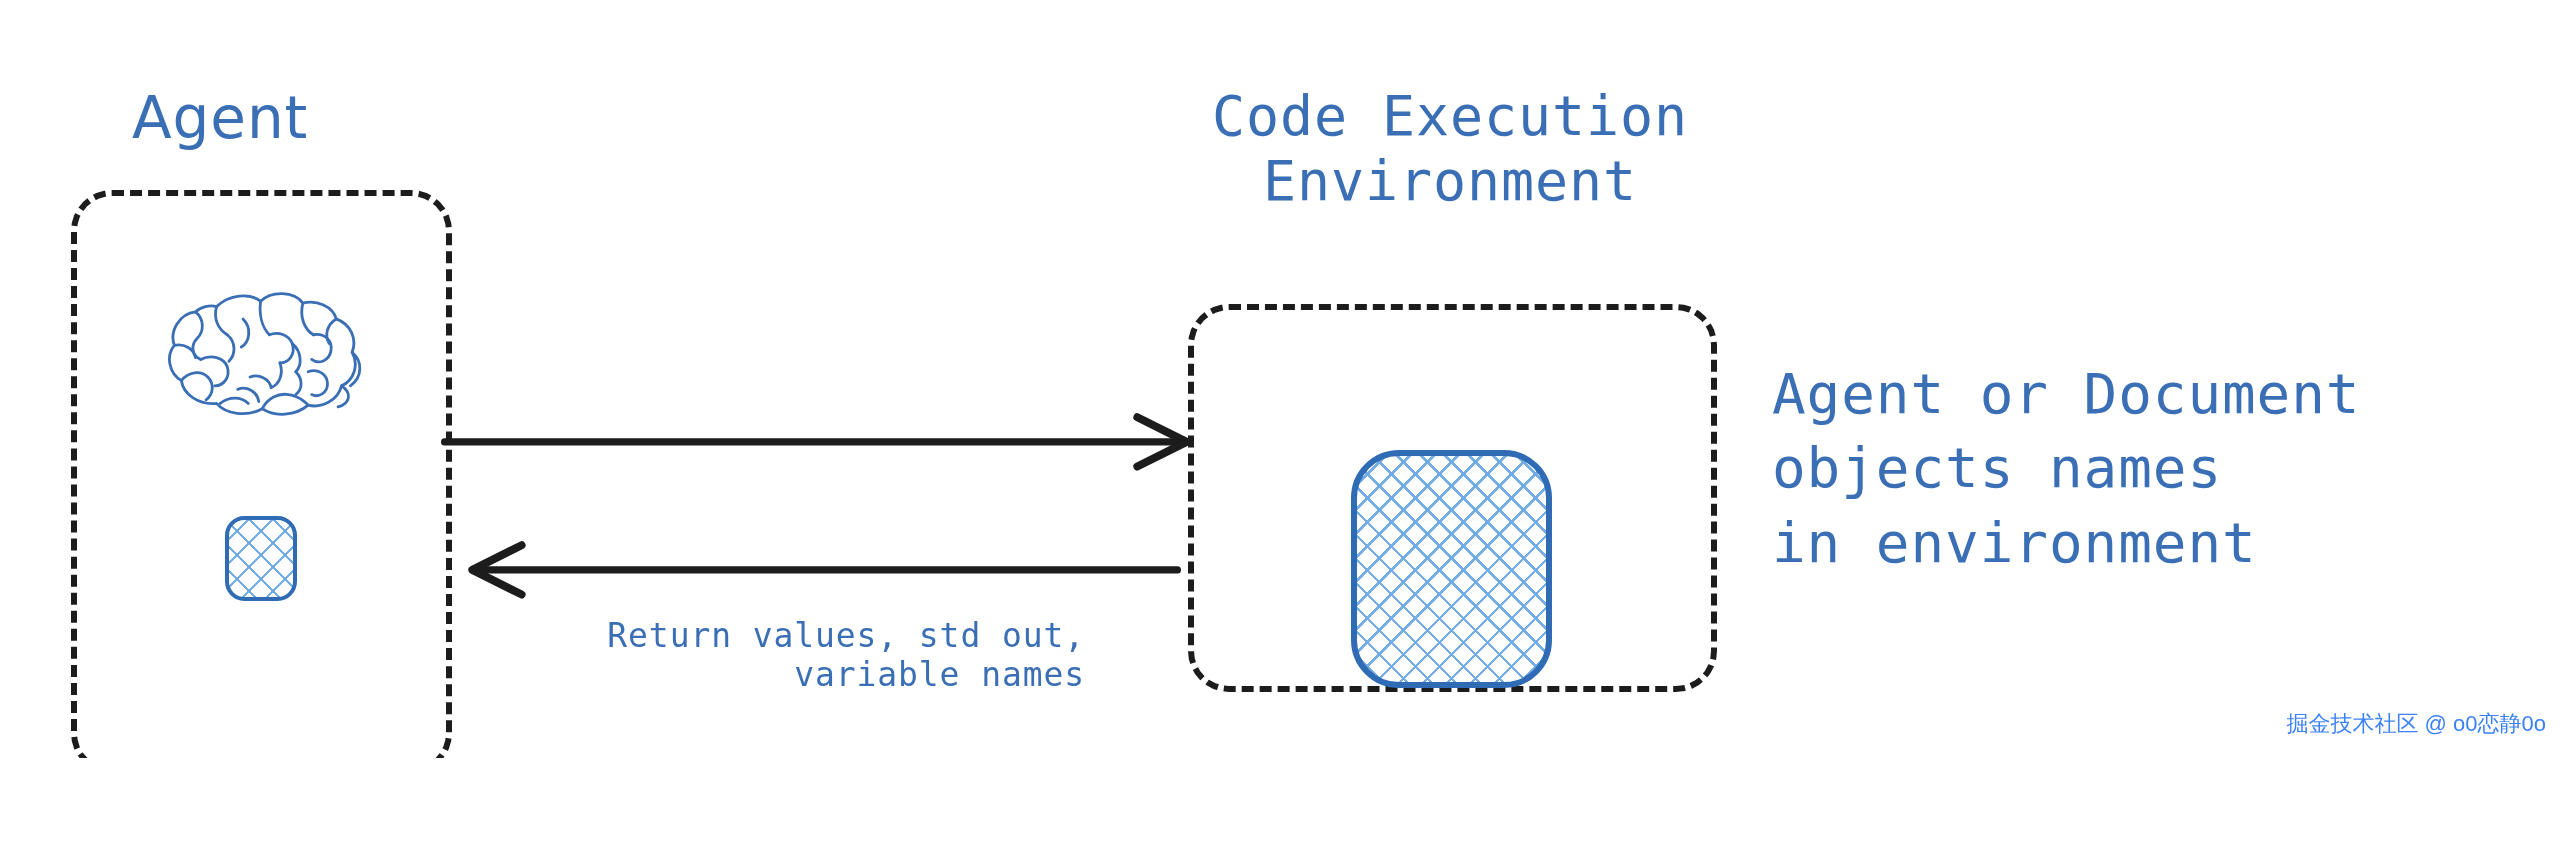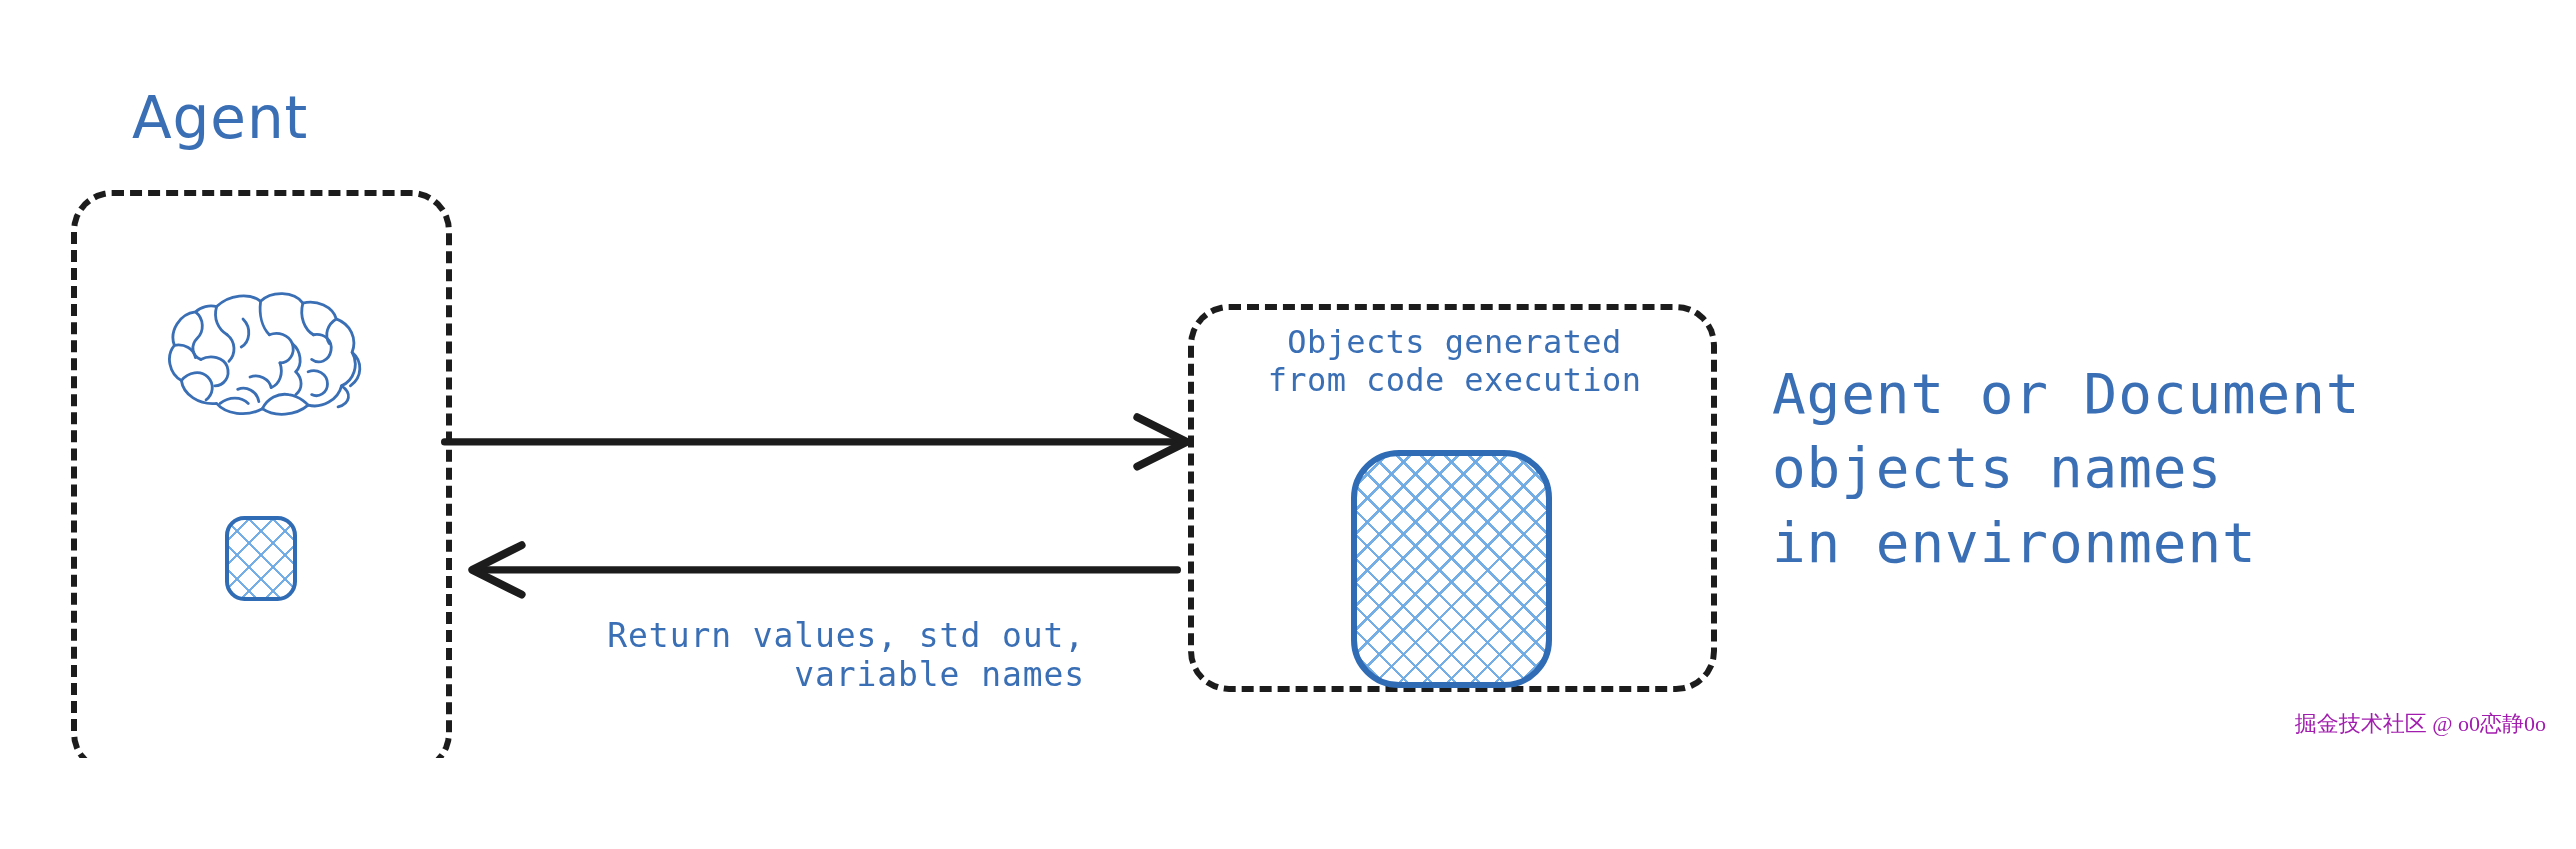--- a/index.html
+++ b/index.html
@@ -153,23 +153,23 @@
     overflow: visible;
   }
   #arrow-forward { left: 441px; top: 410px; width: 758px; height: 62px; }
   #arrow-return  { left: 467px; top: 538px; width: 714px; height: 62px; }
 
   
   #watermark {
     position: absolute;
     right: 30px;
     bottom: 19.4px;
-    font-family: Liberation Serif, serif;
+    font-family: Liberation Sans, sans-serif;
     font-size: 22px;
-    color: #a21caf;
+    color: #3b82f6;
     white-space: pre;
   }
 </style>
 </head>
 <body>
 
 <div id="canvas">
 
   <div class="blue-text" id="agent-title">Agent</div>
 
@@ -217,25 +217,25 @@
 
 
   <svg class="arrow-svg" id="arrow-return" viewBox="0 0 810 70">
     <line x1="16" y1="36" x2="806" y2="36" stroke="#1C1C1C" stroke-width="8" stroke-linecap="round"></line>
     <polyline points="62,8 6,36 62,64" fill="none" stroke="#1C1C1C" stroke-width="9" stroke-linecap="round" stroke-linejoin="round"></polyline>
   </svg>
 
   <div class="blue-text" id="return-values-label"><span>Return values, std out,</span>
 <span>variable names</span></div>
 
+  <div class="blue-text" id="env-title"><span>Code Execution</span>
+<span>Environment</span></div>
 
   <div class="dashed-box" id="env-box"></div>
 
-  <div class="blue-text" id="objects-generated-label"><span>Objects generated</span>
-<span>from code execution</span></div>
 
   <div class="hatch-shape" id="env-object"></div>
 
   <div class="blue-text" id="stay-note"><span>Agent or Document</span>
 <span>objects names</span>
 <span>in environment</span></div>
 
   <div id="watermark">掘金技术社区 @ o0恋静0o</div>
 
 </div>

